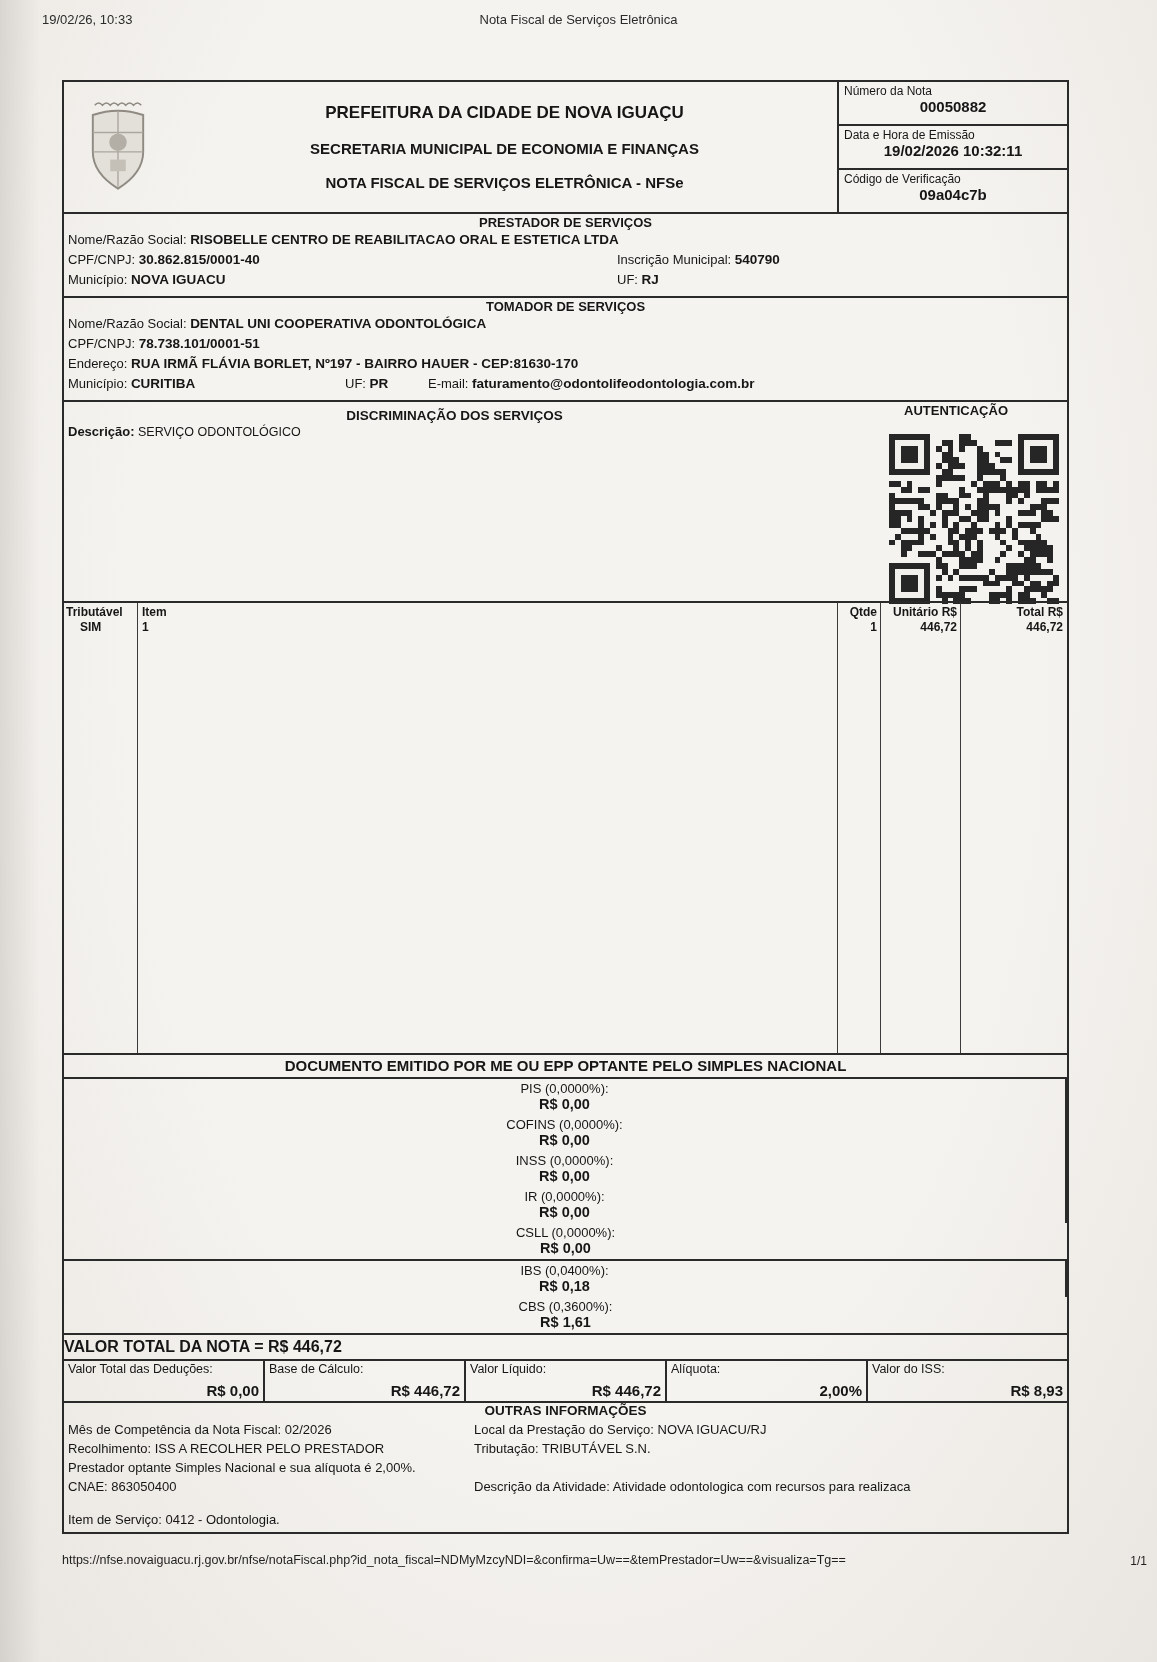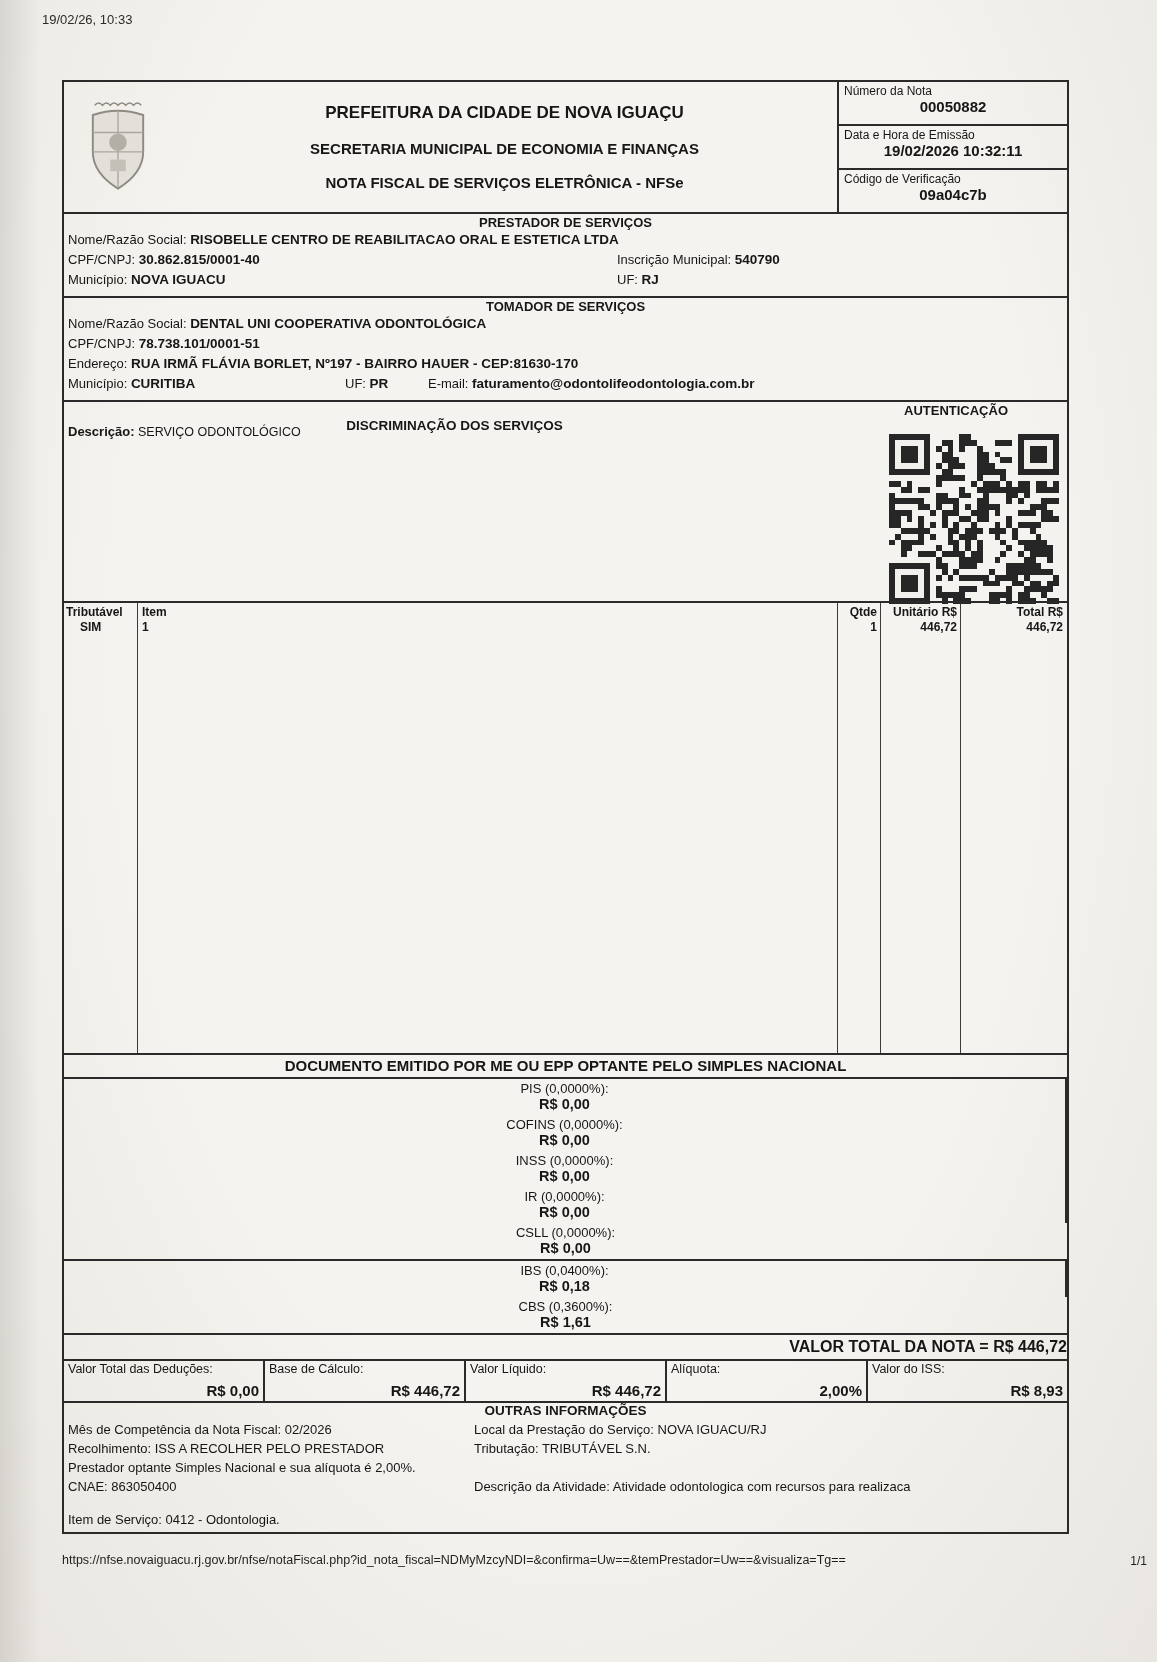--- a/index.html
+++ b/index.html
@@ -42,42 +42,42 @@
   .section { border-top:2px solid #2a2a2a; padding-bottom:6px; }
   .sec-title { text-align:center; font-weight:bold; font-size:13px; padding-top:1px; }
   .line { font-size:13px; padding-left:4px; line-height:20px; position:relative; white-space:nowrap; }
   .lbl { font-size:13px; }
   .val { font-weight:bold; font-size:13.5px; }
   .abs { position:absolute; top:0; }
 
   
   .servicos { border-top:2px solid #2a2a2a; position:relative; height:201px; }
   .serv-head { display:flex; }
-  .serv-title { flex:1; text-align:center; font-weight:bold; font-size:13.5px; padding-top:16px; }
+  .serv-title { flex:1; text-align:center; font-weight:bold; font-size:13.5px; padding-top:6px; }
   .auth-title { width:222px; text-align:center; font-weight:bold; font-size:13px; padding-top:1px; }
   .desc-line { position:absolute; left:4px; top:22px; font-size:12.5px; }
   .desc-line .lbl { font-weight:bold; }
   .qr { position:absolute; right:8px; top:32px; width:170px; height:170px; }
 
   
   .items { border-top:2px solid #2a2a2a; position:relative; height:452px; font-size:12px; }
   .vline { position:absolute; top:0; bottom:0; width:1px; background:#3a3a3a; }
   .cell { position:absolute; font-weight:bold; }
   .ra { text-align:right; }
 
   .banner { border-top:2px solid #2a2a2a; text-align:center; font-weight:bold; font-size:15px; padding:2px 0 3px; }
 
   .tax-row { border-top:2px solid #2a2a2a; display:flex;flex-direction:column; }
   .tax-cell { flex:1; border-right:2px solid #2a2a2a; text-align:center; padding:2px 0 3px; }
   .tax-cell:last-child { border-right:none; }
   .tax-label { font-size:13px; }
   .tax-value { font-size:14.5px; font-weight:bold; }
   .w42 { flex:0 0 42%; }
 
-  .valor-total { border-top:2px solid #2a2a2a; text-align:right; font-weight:bold; font-size:16px; padding:3px 0; }
+  .valor-total { border-top:2px solid #2a2a2a; text-align:left; font-weight:bold; font-size:16px; padding:3px 0; }
 
   .totais { border-top:2px solid #2a2a2a; display:flex; }
   .tot-cell { flex:1; border-right:2px solid #2a2a2a; padding:1px 4px 2px; min-height:40px; display:flex; flex-direction:column; justify-content:space-between; }
   .tot-cell:last-child { border-right:none; }
   .tot-label { font-size:12.5px; }
   .tot-value { font-size:15px; font-weight:bold; text-align:right; }
 
   .outras { border-top:2px solid #2a2a2a; padding:0 4px 5px; }
   .outras-title { text-align:center; font-weight:bold; font-size:13.5px; }
   .outras-cols { display:flex; margin-top:2px; }
@@ -87,20 +87,21 @@
   .ogap { height:19px; }
   .item-serv { font-size:13px; margin-top:16px; }
 </style>
 </head>
 <body>
 
 <div class="page">
 
   <div class="print-header">
     <span>19/02/26, 10:33</span>
+    <span class="ph-title">Nota Fiscal de Serviços Eletrônica</span>
   </div>
 
   <div class="invoice">
 
     <div class="inv-header">
       <div class="crest">
         <svg width="62" height="92" viewBox="0 0 64 94">
           <path d="M8 4 q4 -5 8 0 q4 -5 8 0 q4 -5 8 0 q4 -5 8 0 q4 -5 8 0 q4 -5 8 0" stroke="#8f8a82" fill="none" stroke-width="1.6"></path>
           <path d="M6 14 Q32 5 58 14 L58 52 Q58 74 32 90 Q6 74 6 52 Z" fill="#e3e0da" stroke="#8f8a82" stroke-width="2"></path>
           <path d="M32 10 v78 M6 32 h52 M6 52 h52" stroke="#aba69e" stroke-width="1.4" fill="none"></path>

